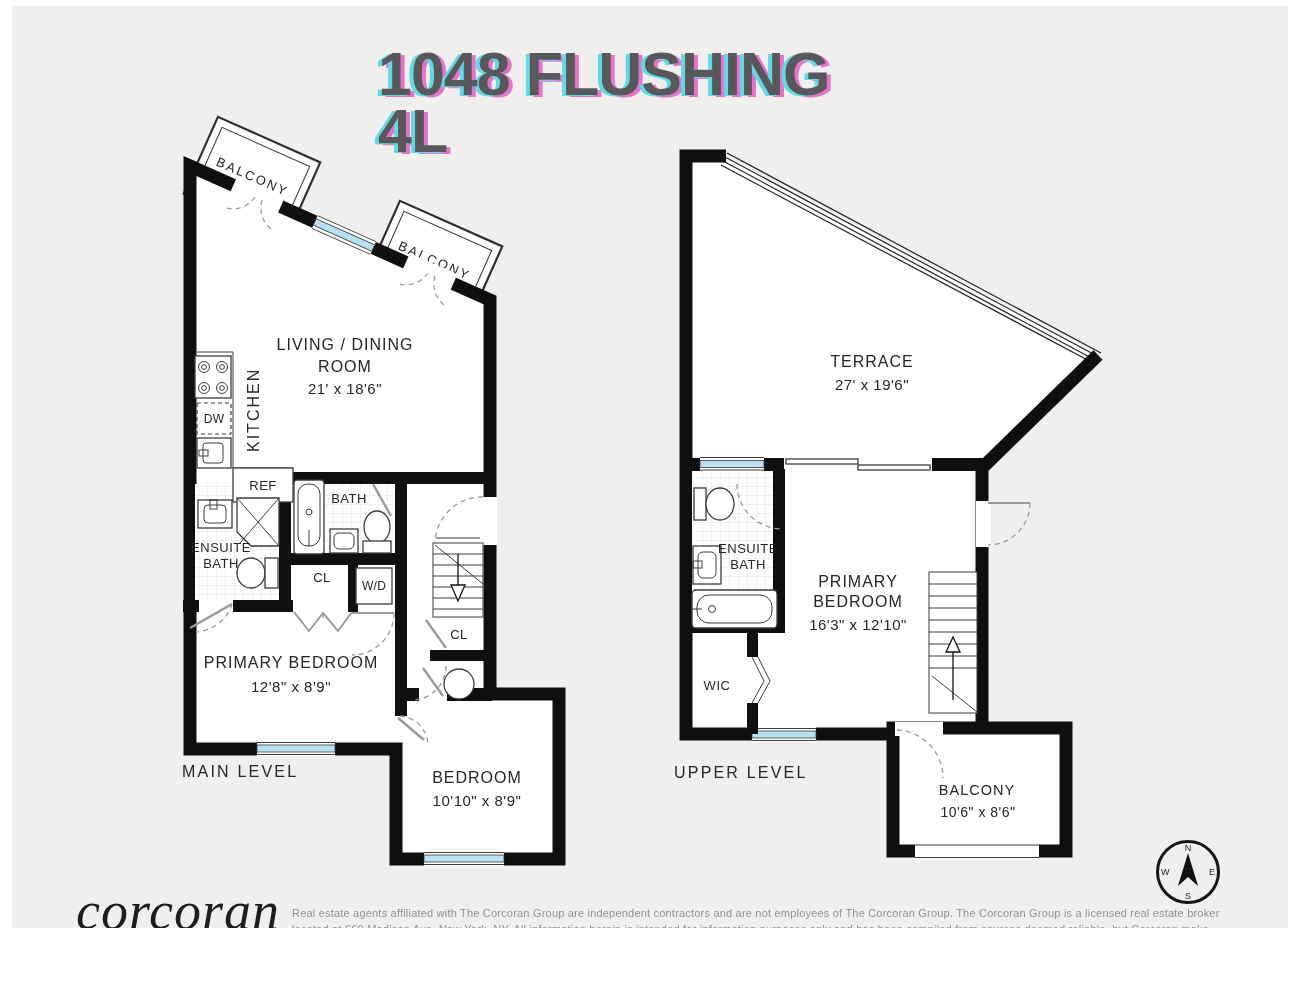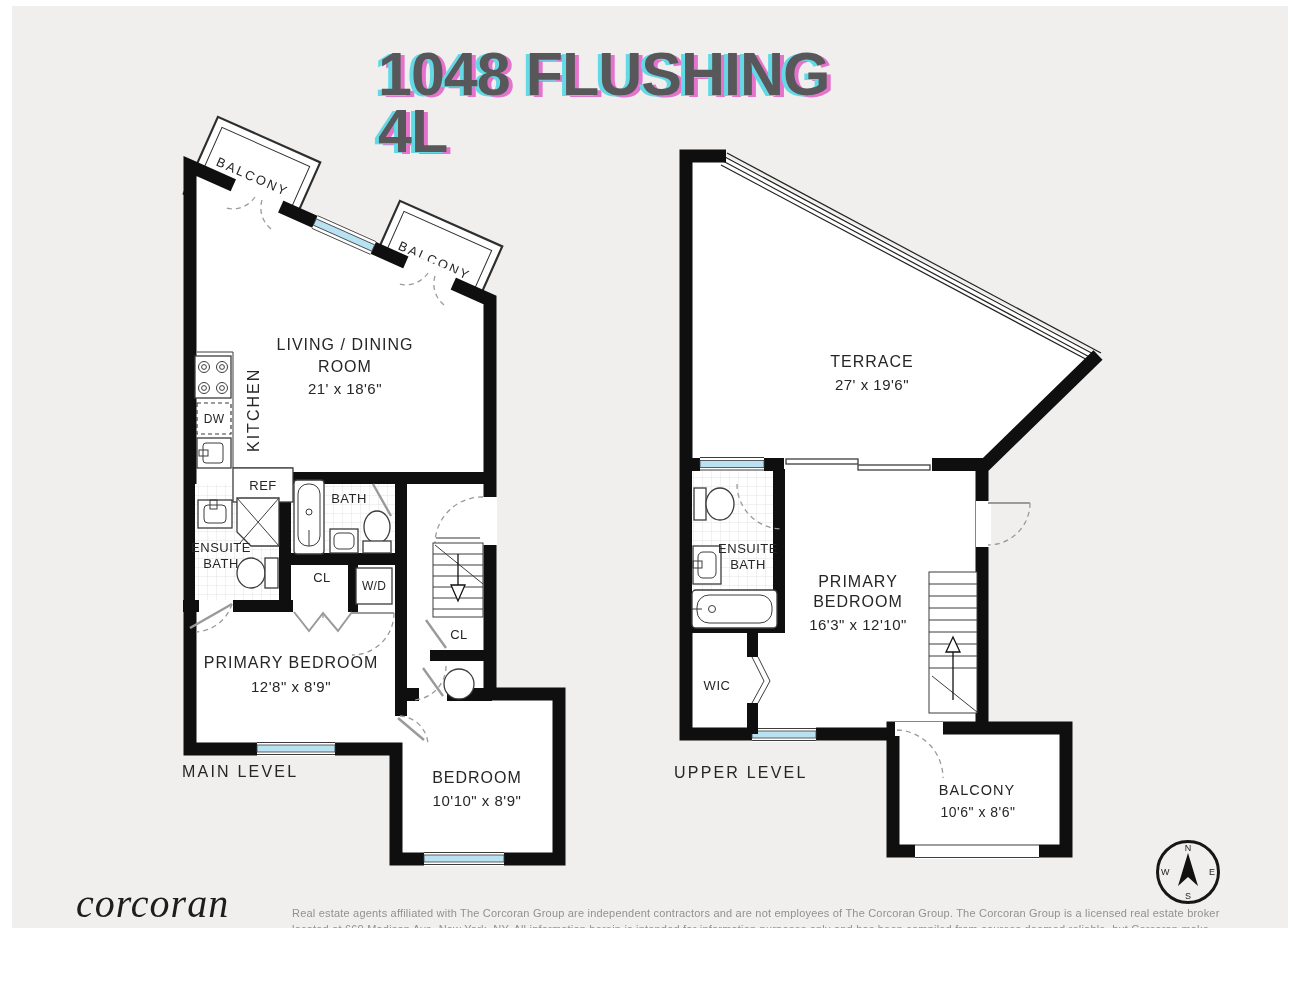--- a/index.html
+++ b/index.html
@@ -50,21 +50,21 @@
   .compass .ring{position:absolute;inset:0;border:3px solid #161616;border-radius:50%;background:transparent;}
   .compass span{position:absolute;font-size:9px;color:#222;}
   .compass .n{left:50%;top:3px;transform:translateX(-50%);}
   .compass .s{left:50%;bottom:3px;transform:translateX(-50%);}
   .compass .e{right:5px;top:50%;transform:translateY(-50%);}
   .compass .w{left:5px;top:50%;transform:translateY(-50%);}
   .compass svg{position:absolute;left:0;top:0;}
 
   
   .brand{position:absolute;left:76px;top:880px;font-family:"Liberation Serif",serif;
-         font-style:italic;font-size:40px;color:#1d1d1b;letter-spacing:1px;}
+         font-style:italic;font-size:54px;color:#1d1d1b;letter-spacing:1px;}
   .brand-bar{position:absolute;left:78px;top:937px;width:176px;height:6px;}
   .disclaimer{position:absolute;left:292px;top:906px;width:932px;
               font-size:11px;line-height:1.42;letter-spacing:0.2px;color:var(--disclaimer-text);}
 </style>
 </head>
 <body>
 
 <div class="page">
   <div class="inner-bg"></div>
 

